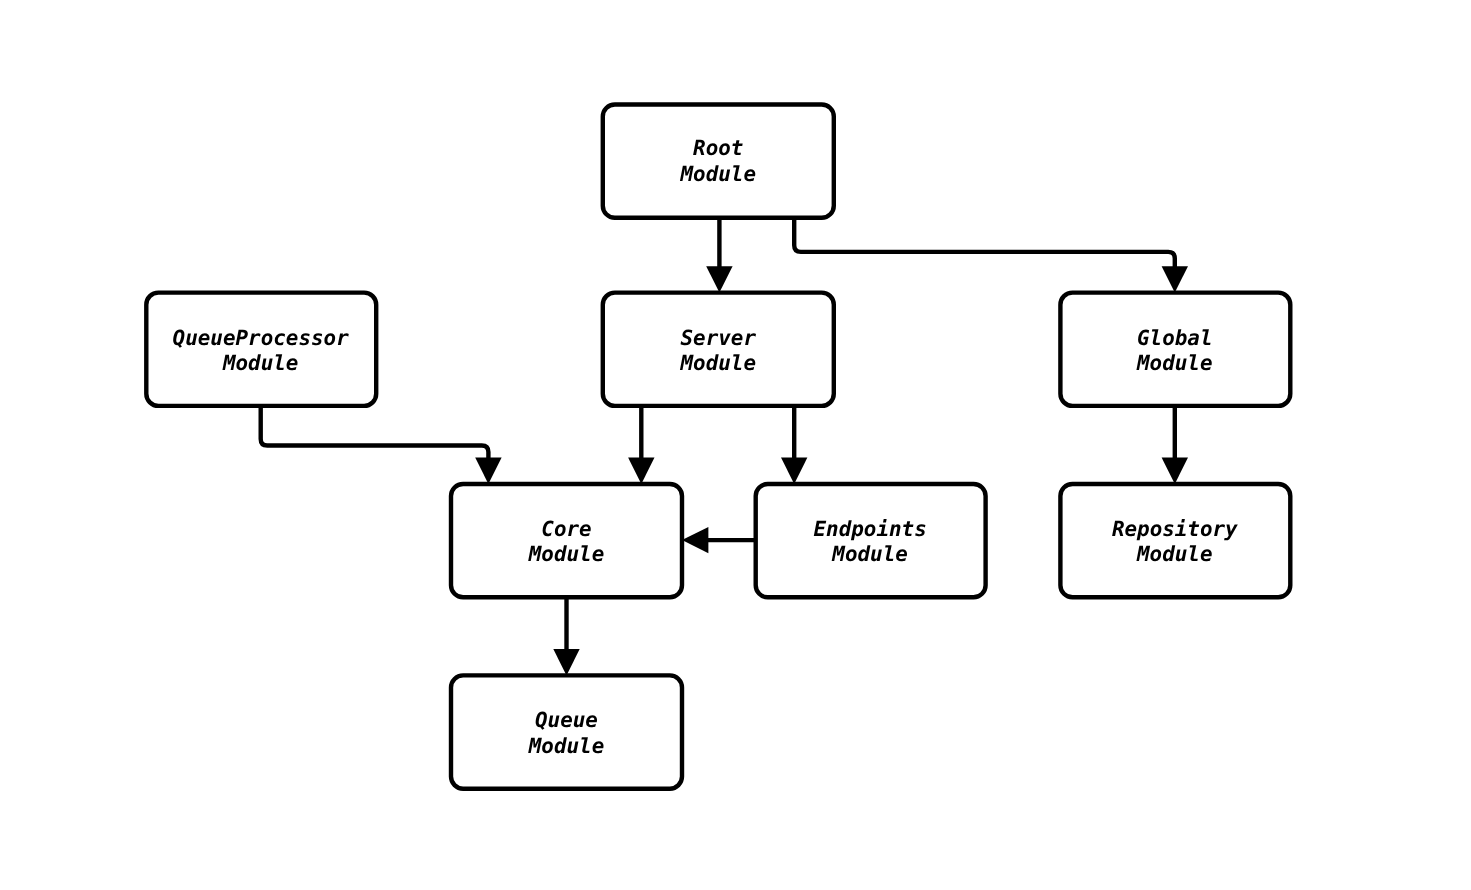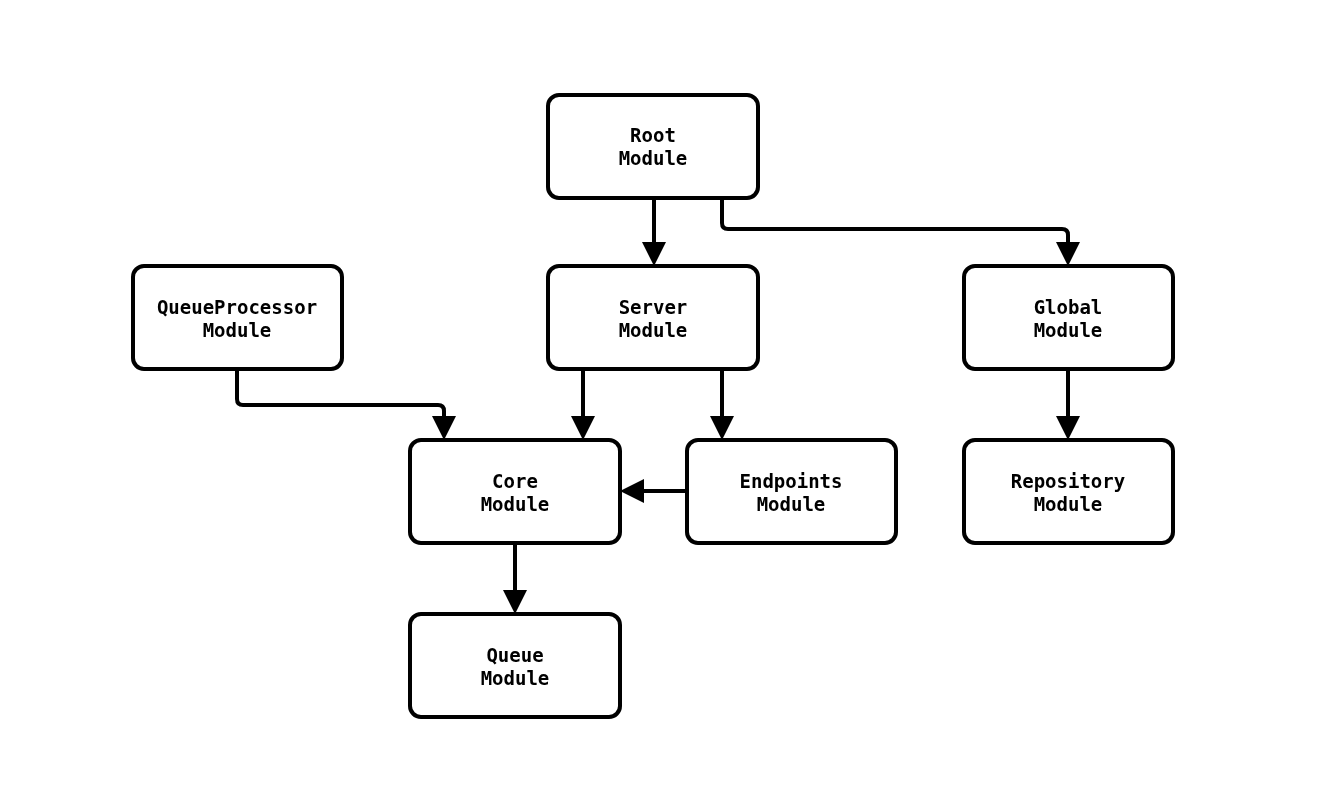--- a/index.html
+++ b/index.html
@@ -8,20 +8,21 @@
     padding: 0;
     background: #ffffff;
   }
   #diagram-root {
     position: relative;
     width: 1337px;
     height: 809px;
     background: #ffffff;
     overflow: hidden;
     font-family: "DejaVu Sans Mono", "Liberation Mono", monospace;
+    font-style: italic;
   }
   #diagram-svg {
     position: absolute;
     top: 0;
     left: 0;
     width: 1337px;
     height: 809px;
     display: block;
   }
   .node-rect {

